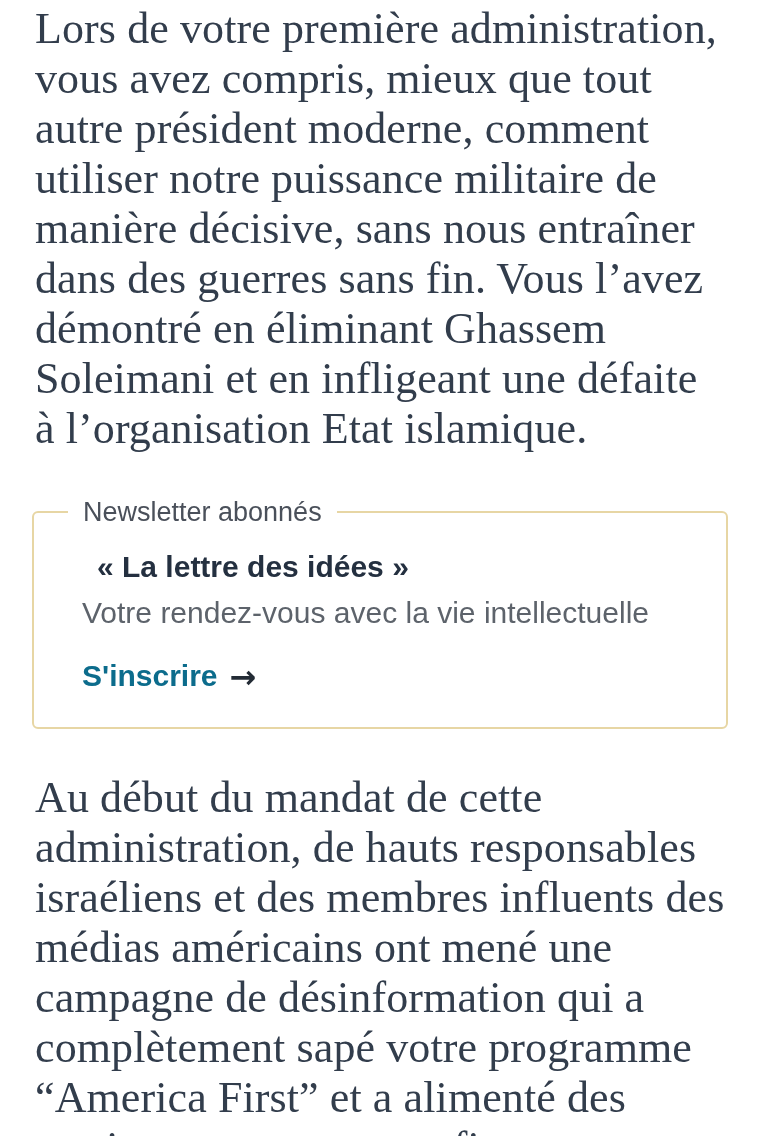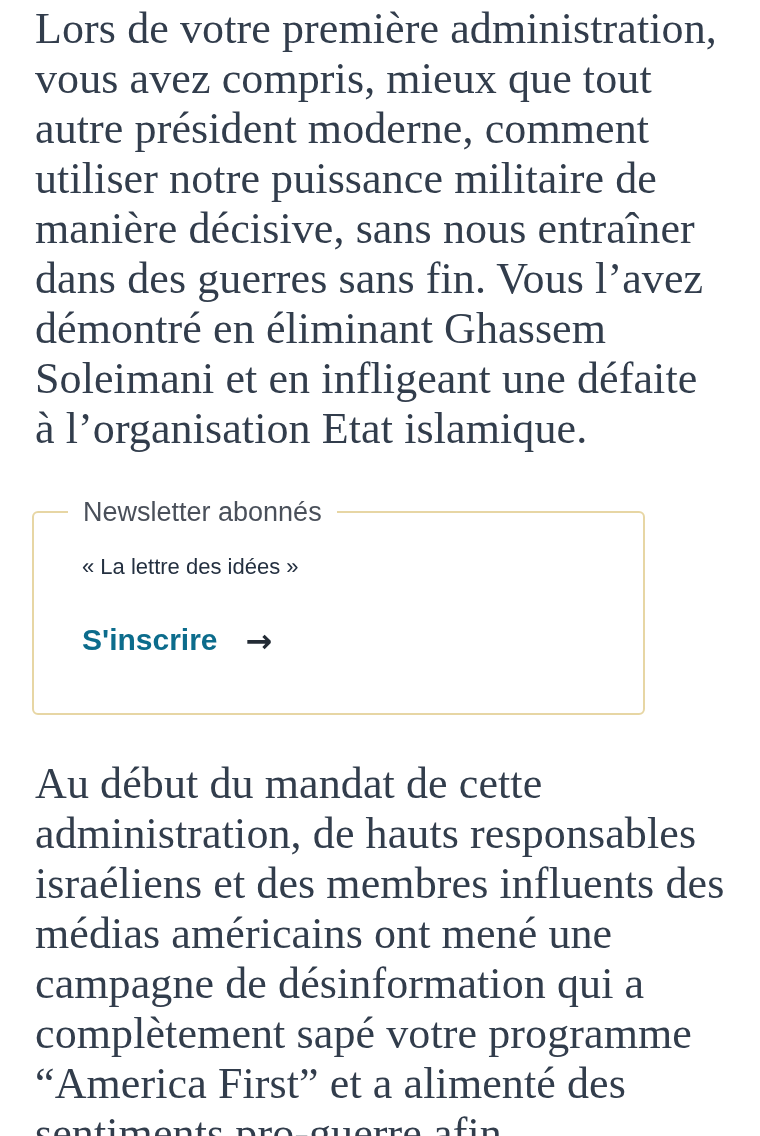--- a/index.html
+++ b/index.html
@@ -30,57 +30,57 @@
   .body-paragraph {
     margin: 0;
     font-size: 44px;
     line-height: 50px;
     color: var(--body-text, #323d4c);
     letter-spacing: 0.1px;
   }
   .newsletter-box {
     position: relative;
     margin: 57px 0 0 -3px;
-    width: 613px;
+    width: 696px;
     min-height: 204px;
     border: 2px solid var(--box-border, #e7d6a4);
     border-radius: 6px;
     padding: 36px 21px 34px 48px;
     font-family: "Liberation Sans", "DejaVu Sans", sans-serif;
     background: var(--page-bg, #ffffff);
   }
   .newsletter-label {
     position: absolute;
     top: -17px;
     left: 34px;
     background: var(--page-bg, #ffffff);
     padding: 0 15px;
     font-size: 27px;
     line-height: 32px;
     color: var(--newsletter-label, #4a505a);
     white-space: nowrap;
   }
   .newsletter-title {
-    margin: 0 0 10px 0;
-    font-size: 22px;
+    margin: 0 0 10px 15px;
+    font-size: 30px;
     line-height: 36px;
-    font-weight: normal;
+    font-weight: bold;
     color: var(--newsletter-title, #243040);
   }
   .newsletter-subtitle {
     margin: 0;
     font-size: 30px;
     line-height: 36px;
     font-weight: normal;
     color: var(--newsletter-subtitle, #5d636b);
   }
   .newsletter-cta {
     display: inline-flex;
     align-items: center;
-    gap: 28px;
+    gap: 12px;
     margin-top: 28px;
     text-decoration: none;
     cursor: pointer;
   }
   .newsletter-cta .cta-label {
     font-size: 30px;
     font-weight: bold;
     color: var(--cta, #0c6c8c);
   }
   .newsletter-cta .cta-arrow {
@@ -99,20 +99,21 @@
 </head>
 <body>
 
 <article class="article">
 
   <p class="body-paragraph">Lors de votre première administration, vous avez compris, mieux que tout autre président moderne, comment utiliser notre puissance militaire de manière décisive, sans nous entraîner dans des guerres sans fin. Vous l’avez démontré en éliminant Ghassem Soleimani et en infligeant une défaite à l’organisation Etat islamique.</p>
 
   <section class="newsletter-box">
     <div class="newsletter-label">Newsletter abonnés</div>
     <h3 class="newsletter-title">« La lettre des idées »</h3>
+    <p class="newsletter-subtitle">Votre rendez-vous avec la vie intellectuelle</p>
     <a class="newsletter-cta">
       <span class="cta-label">S'inscrire</span>
       <span class="cta-arrow">→</span>
     </a>
   </section>
 
   <p class="body-paragraph second-paragraph">Au début du mandat de cette administration, de hauts responsables israéliens et des membres influents des médias américains ont mené une campagne de désinformation qui a complètement sapé votre programme “America First” et a alimenté des sentiments pro-guerre afin d’encourager un conflit avec l’Iran.</p>
 
 </article>
 

